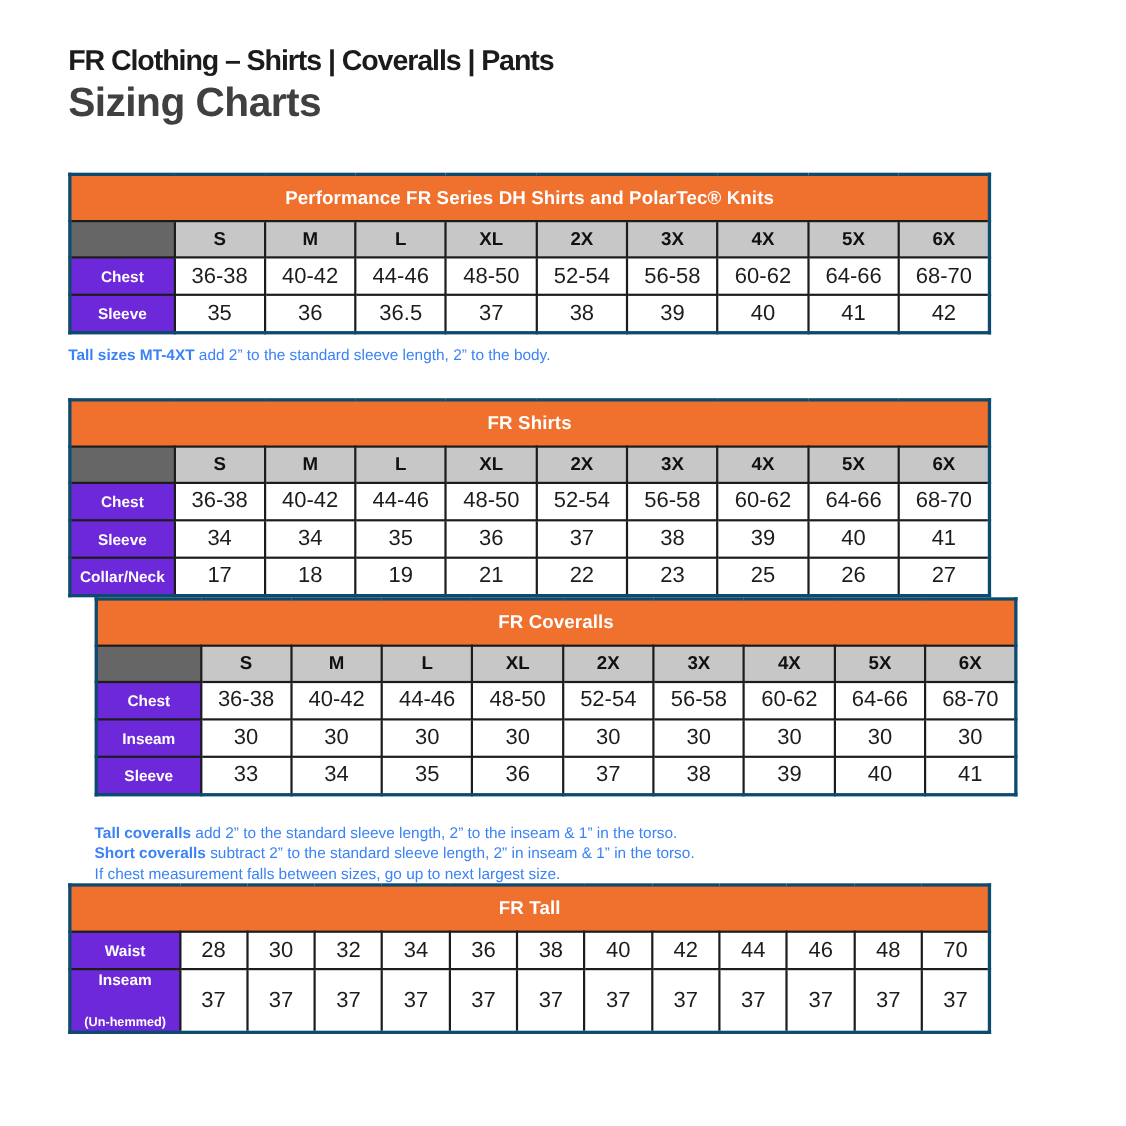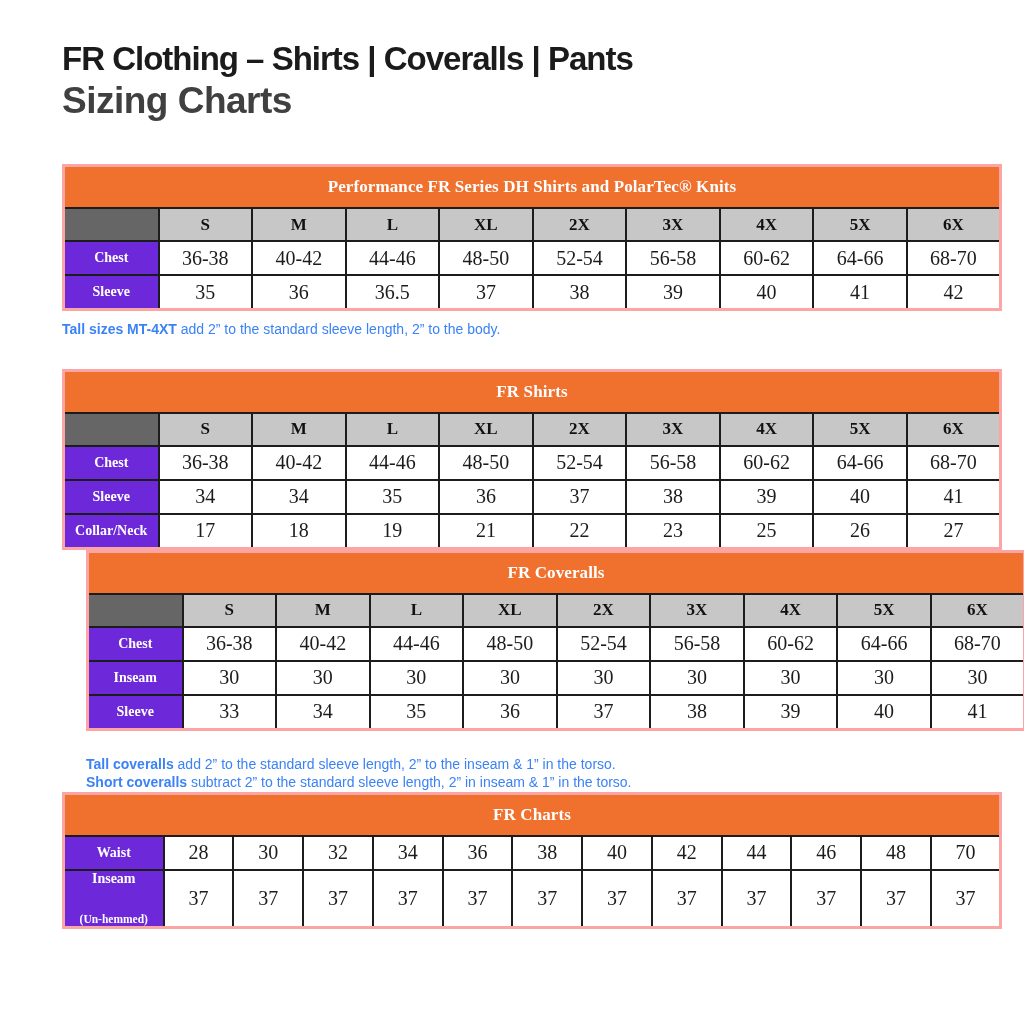--- a/index.html
+++ b/index.html
@@ -1,24 +1,24 @@
 <!DOCTYPE html>
 <html><head>
 <meta charset="utf-8">
 <style>
   html,body{margin:0;padding:0;background:#ffffff;}
   body{font-family:"Liberation Sans","DejaVu Sans",sans-serif;color:#1a1a1a;width:1024px;}
   .page{width:900px;padding:42px 62px 24px 62px;}
 
   header{margin:0 0 44px 0;}
-  h1{margin:0;font-size:33px;line-height:1.05;font-weight:700;letter-spacing:-1px;color:#1b1b1b;}
+  h1{margin:0;font-size:26px;line-height:1.05;font-weight:700;letter-spacing:-1px;color:#1b1b1b;}
   h2{margin:5px 0 0 0;font-size:37px;line-height:1.05;font-weight:700;letter-spacing:-0.5px;color:#404040;}
 
   section.chart{margin:0 0 0 0;}
-  table{border-collapse:collapse;table-layout:fixed;width:940px;border:3px solid #fca5a5;font-family:Liberation Serif, serif;}
+  table{border-collapse:collapse;table-layout:fixed;width:839px;border:3px solid #0c4a6e;}
   th,td{border:2px solid #1c1c1c;text-align:center;vertical-align:middle;padding:0;}
 
   .tbl-title{background:#f0702e;color:#ffffff;font-size:17px;font-weight:700;height:40px;letter-spacing:0.1px;}
   .corner{background:#666666;height:31px;}
   .sizehead{background:#c7c7c7;color:#111111;font-size:17px;font-weight:700;height:31px;}
   .rowlabel{background:#6d28d9;color:#ffffff;font-size:14px;font-weight:700;line-height:1.15;}
   .rowlabel .sublabel{display:block;font-size:11.5px;font-weight:700;margin-top:26px;}
   td{background:#ffffff;color:#1c1c1c;font-size:20px;font-weight:400;height:32px;}
 
   .label-col{width:95px;}
@@ -226,32 +226,35 @@
           </tr>
         </tbody>
     </table>
     <div class="notes-block">
       <p class="note">
         <strong>Tall coveralls</strong><span> add 2” to the standard sleeve length, 2” to the inseam &amp; 1” in the torso.</span>
       </p>
       <p class="note">
         <strong>Short coveralls</strong><span> subtract 2” to the standard sleeve length, 2”  in inseam &amp; 1” in the torso.</span>
       </p>
+      <p class="note">
+        <strong></strong><span>If chest measurement falls between sizes, go up to next largest size.</span>
+      </p>
     </div>
   </section>
 
   <section class="chart sec4">
     <table>
       <colgroup>
           <col class="label-col-pants">
           <col span="12">
         </colgroup>
       <thead>
         <tr>
-          <th class="tbl-title" colspan="13">FR Charts</th>
+          <th class="tbl-title" colspan="13">FR Tall</th>
         </tr>
       </thead>
       <tbody>
           <tr>
             <th class="rowlabel"><span>Waist</span></th>
             <td>28</td>
             <td>30</td>
             <td>32</td>
             <td>34</td>
             <td>36</td>

